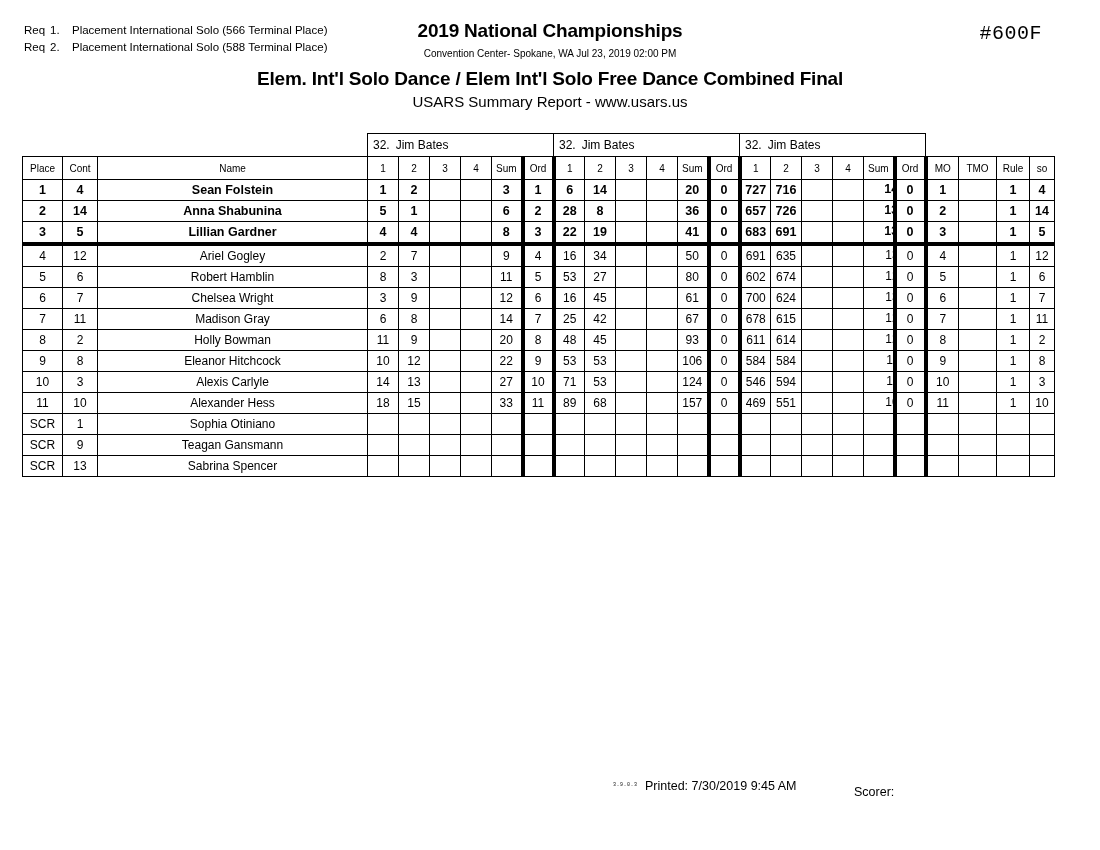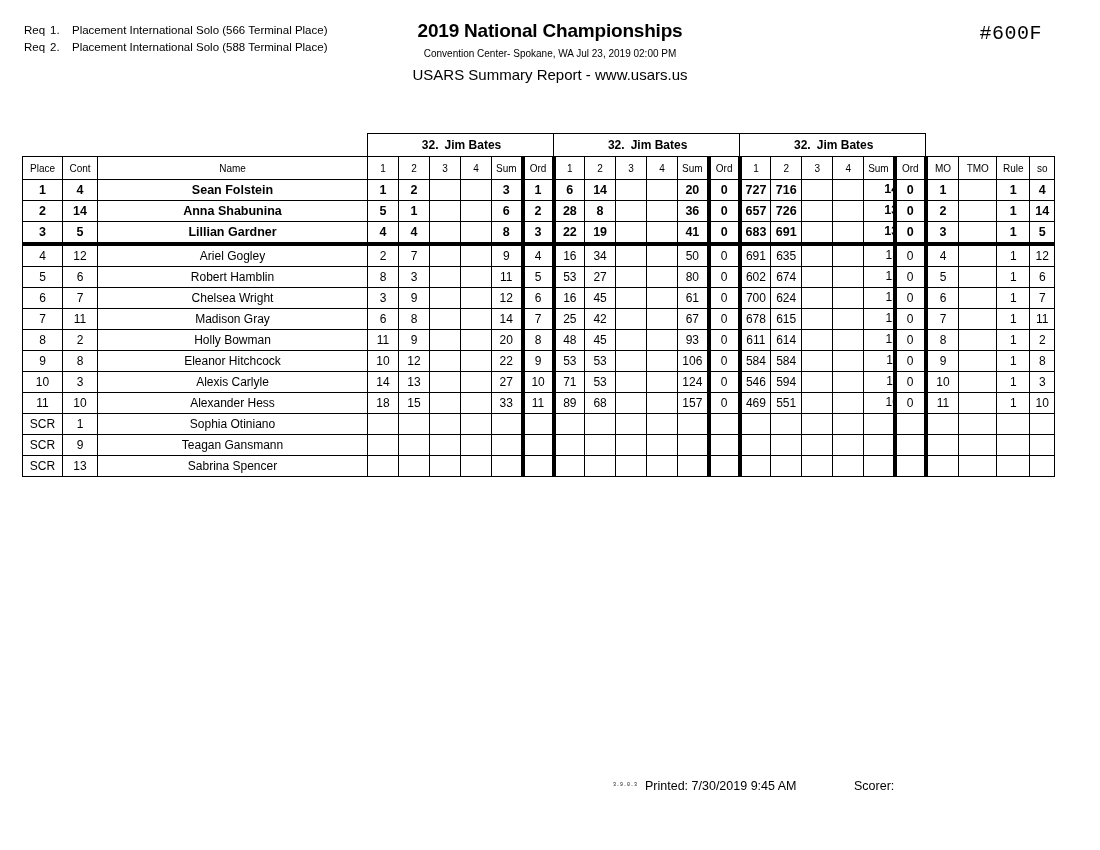--- a/index.html
+++ b/index.html
@@ -96,24 +96,23 @@
     text-align: center;
     overflow: hidden;
     white-space: nowrap;
     background: #ffffff;
   }
 
   
   tr.judge-band td {
     height: 22px;
     line-height: 21px;
-    text-align: center;
+    text-align: left;
     font-size: 12px;
     padding-left: 5px;
-    font-weight: bold;
   }
   td.band-empty {
     border: none !important;
     background: #ffffff;
   }
   td.judge-band-cell {
     border-bottom: none !important;
   }
   .judge-num { margin-right: 6px; }
 
@@ -166,39 +165,40 @@
   }
   .footer-printed {
     position: absolute;
     left: 645px;
     top: 0;
     white-space: nowrap;
   }
   .footer-scorer {
     position: absolute;
     left: 854px;
-    top: 0;
+    top: 6px;
     white-space: nowrap;
   }
 </style>
 </head>
 <body>
 
 <div class="req-block">
   <span class="req-line">
     <span class="req-word">Req</span><span class="req-num">1.</span><span>Placement International Solo (566 Terminal Place)</span>
   </span>
   <span class="req-line">
     <span class="req-word">Req</span><span class="req-num">2.</span><span>Placement International Solo (588 Terminal Place)</span>
   </span>
 </div>
 
 <div class="title-block">
   <div class="title-main">2019 National Championships</div>
   <div class="title-venue">Convention Center- Spokane, WA  Jul 23, 2019  02:00 PM</div>
+  <div class="title-event">Elem. Int'l Solo Dance / Elem Int'l Solo Free Dance Combined Final</div>
   <div class="title-sub">USARS Summary Report - www.usars.us</div>
 </div>
 
 <div class="event-number">#600F</div>
 
 <div class="sheet">
   <table class="report">
     <colgroup>
       <col style="width:40px">
         <col style="width:35px">

